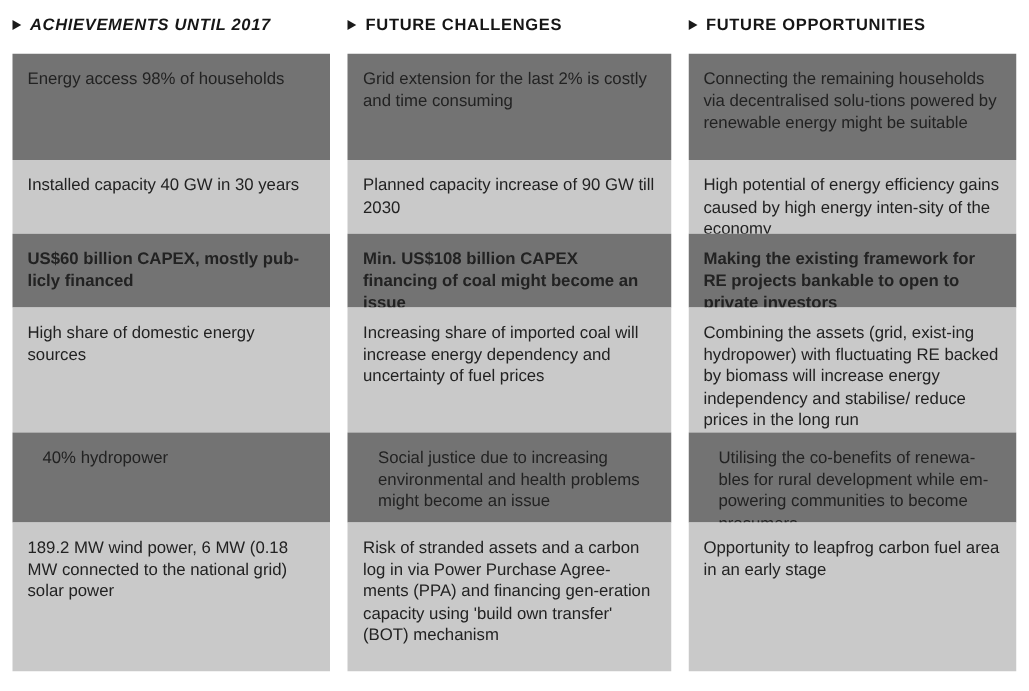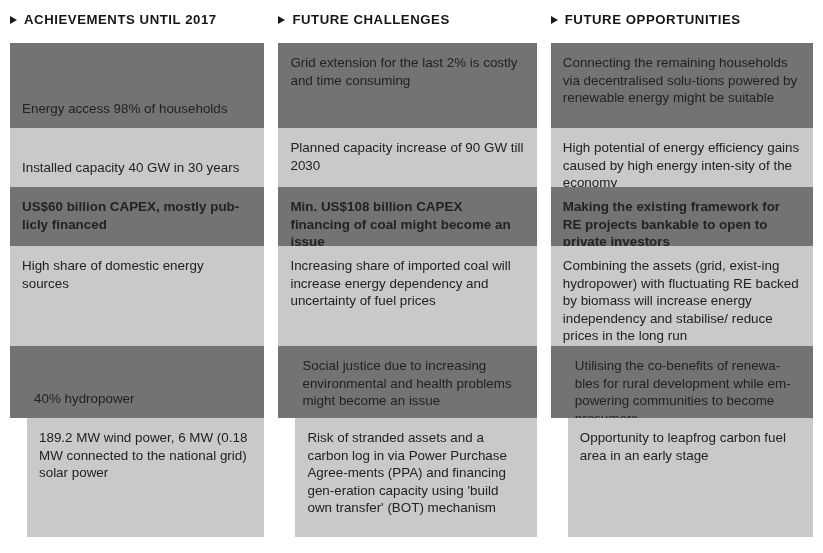--- a/index.html
+++ b/index.html
@@ -32,21 +32,21 @@
     flex: 0 0 auto;
   }
 
   .col-header {
     display: flex;
     align-items: center;
     gap: 7px;
     padding-top: 13px;
     box-sizing: border-box;
   }
-  .col-header.c1 { width: 261px; }
+  .col-header.c1 { width: 261px; font-style: italic; }
   .col-header.c2 { width: 265px; }
   .col-header.c3 { width: 269px; }
 
   .tri-icon {
     display: inline-block;
     width: 0;
     height: 0;
     border-top: 4.5px solid transparent;
     border-bottom: 4.5px solid transparent;
     border-left: 7px solid #1a1a1a;
@@ -80,35 +80,35 @@
 
   .cell {
     box-sizing: border-box;
     padding: 11px 12px 10px 12px;
     font-size: 13.4px;
     line-height: 17.6px;
     color: #222222;
     overflow: hidden;
     display: flex;
   }
-  .cell.vcenter { align-items: flex-end; }
+  .cell.vcenter { align-items: flex-start; }
   .cell.vtop { align-items: flex-start; }
 
   .cell-text {
     display: block;
     width: 100%;
   }
 
   
   .r1 { height: 85px; }
   .r2 { height: 59px; }
   .r3 { height: 59px; font-weight: bold; }
   .r4 { height: 100px; }
   .r5 { height: 72px; padding-left: 24px; }
-  .r6 { height: 119px; margin-left: 17px; }
+  .r6 { height: 119px; }
 
   .pink { background: #737373; }
   .gray { background: #c9c9c9; }
 </style>
 </head>
 <body>
 
 <div class="board">
 
   <div class="header-row">

